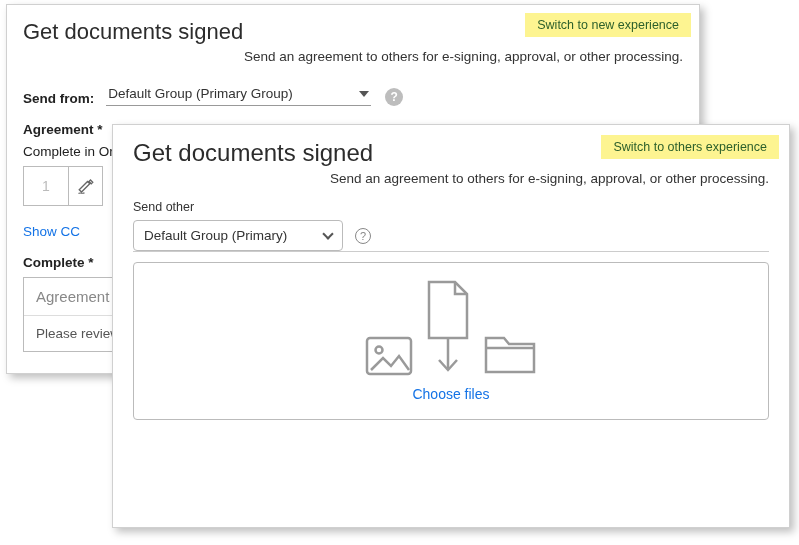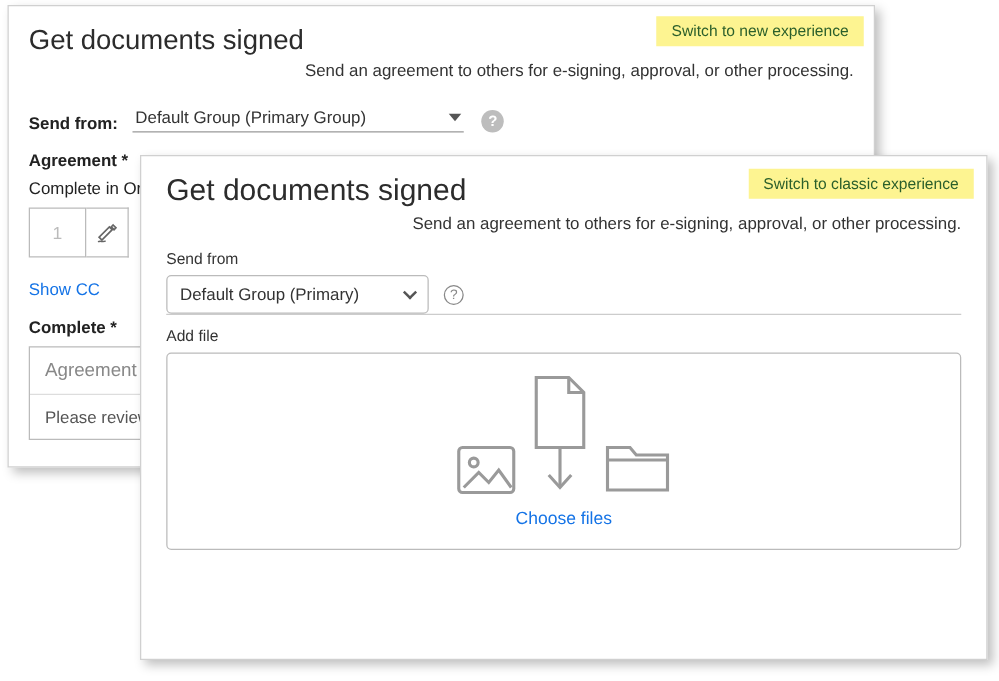--- a/index.html
+++ b/index.html
@@ -183,36 +183,35 @@
   <div class="mt">
     <span class="lbl"><span>Complete</span> *</span>
   </div>
   <div class="msg-input">
     <div class="line1">Agreement N</div>
     <div class="line2">Please review a</div>
   </div>
 </div>
 
 <div class="panel new shadow">
-  <div class="switch-badge">Switch to classic experience</div>
+  <div class="switch-badge">Switch to others experience</div>
   <h1>Get documents signed</h1>
   <p class="sub">Send an agreement to others for e-signing, approval, or other processing.</p>
 
-  <div class="sendfrom-new-lbl">Send from</div>
+  <div class="sendfrom-new-lbl">Send other</div>
   <div class="sendfrom-new">
     <div class="select-box">
       <span>Default Group (Primary)</span>
       <span class="chev"></span>
     </div>
     <span class="help-out">?</span>
   </div>
 
   <div class="hr"></div>
 
-  <div class="addfile-lbl">Add file</div>
   <div class="dropzone">
     <div class="icons-row">
 
       <svg width="48" height="40" viewBox="0 0 48 40">
         <rect x="2" y="2" width="44" height="36" rx="3" fill="none" stroke="#9a9a9a" stroke-width="2.5"></rect>
         <circle cx="14" cy="14" r="3.5" fill="none" stroke="#9a9a9a" stroke-width="2.5"></circle>
         <path d="M6 34 L18 22 L26 30 L34 20 L44 34" fill="none" stroke="#9a9a9a" stroke-width="2.5"></path>
       </svg>
 
       <svg width="46" height="96" viewBox="0 0 46 96">

